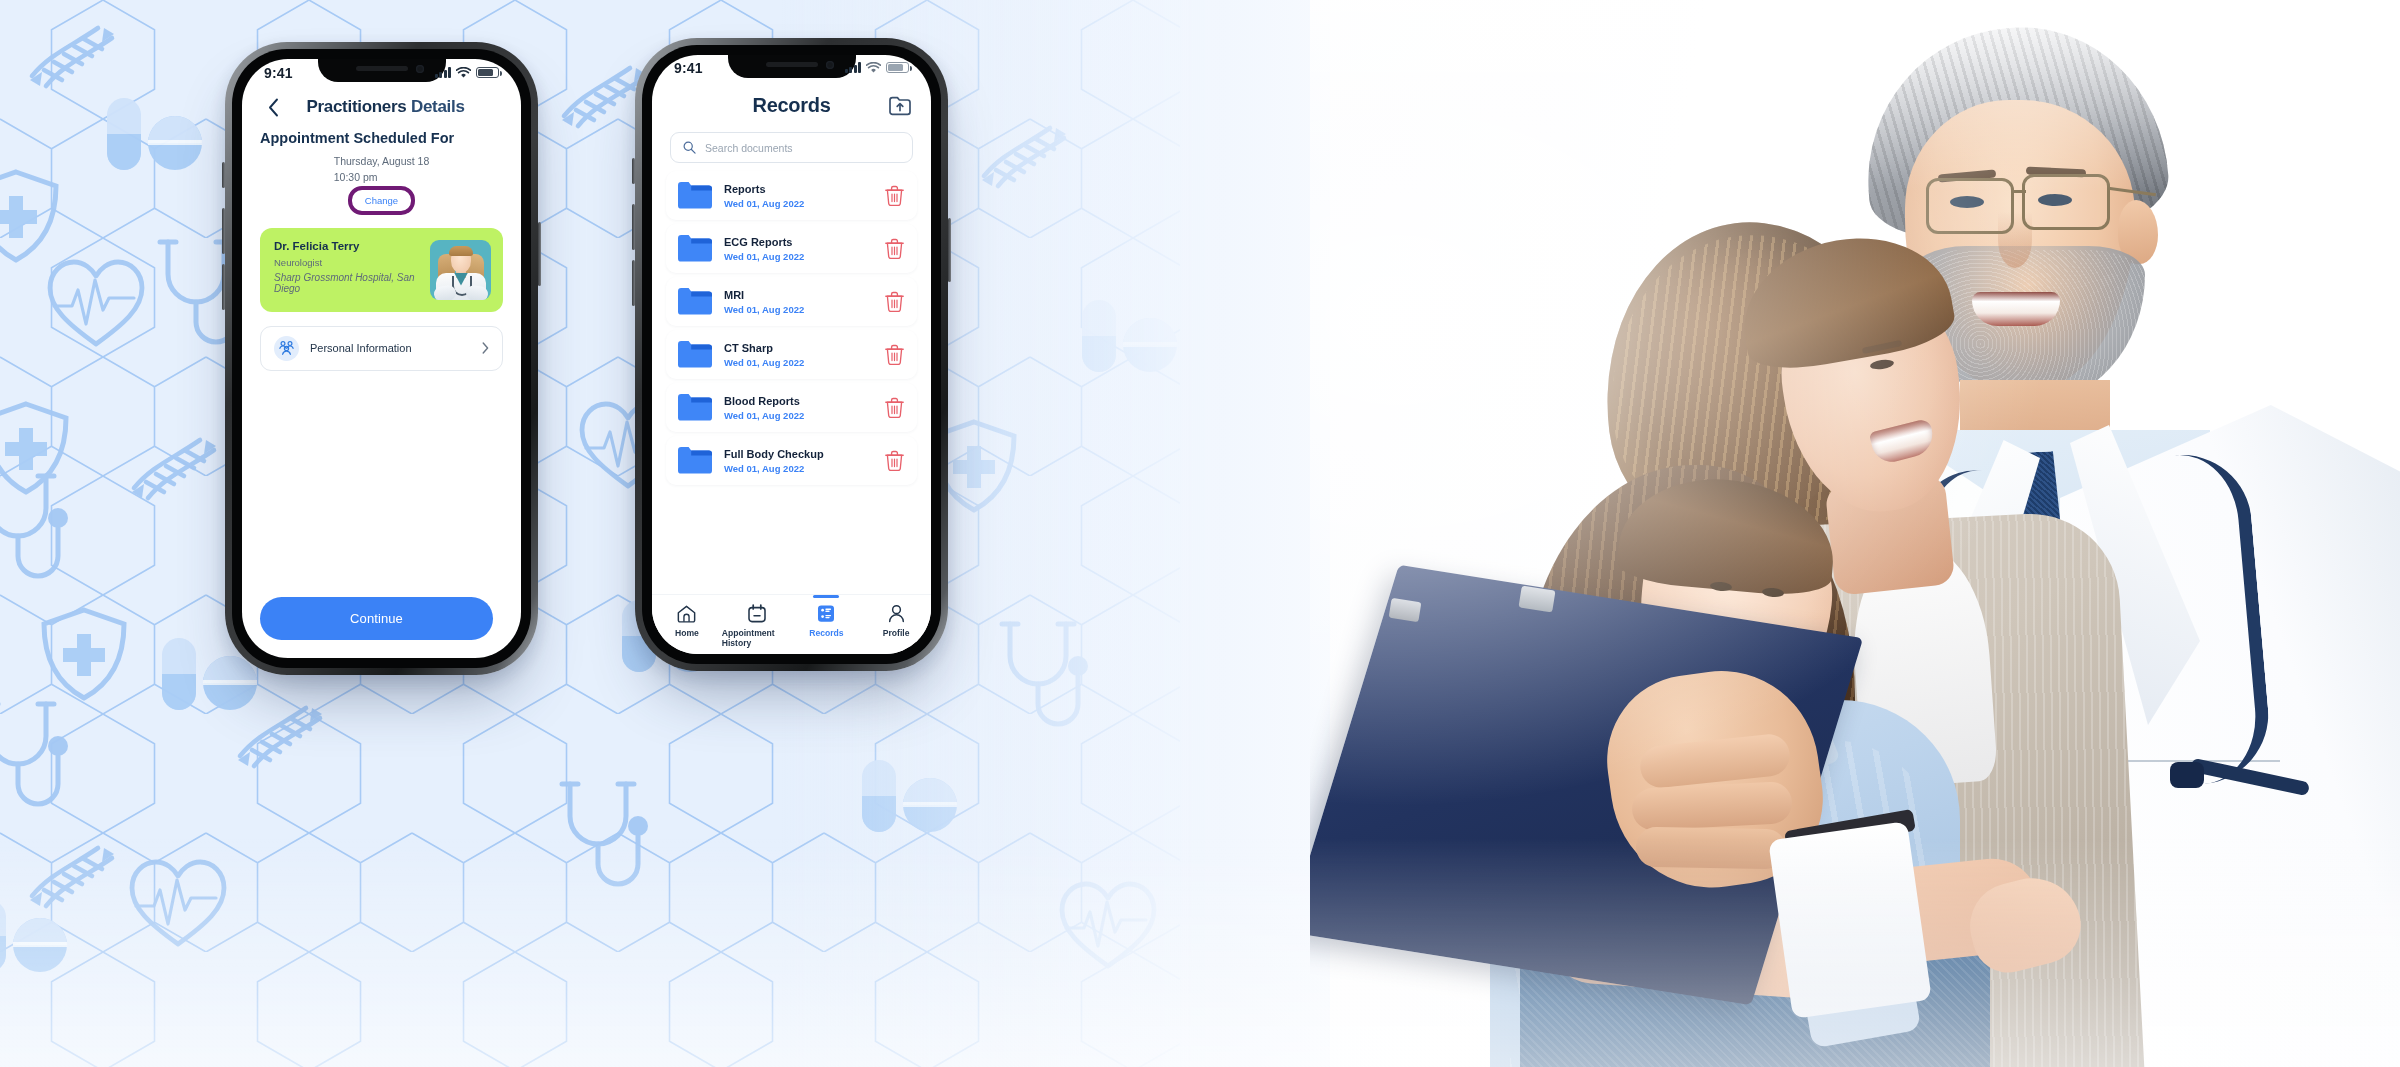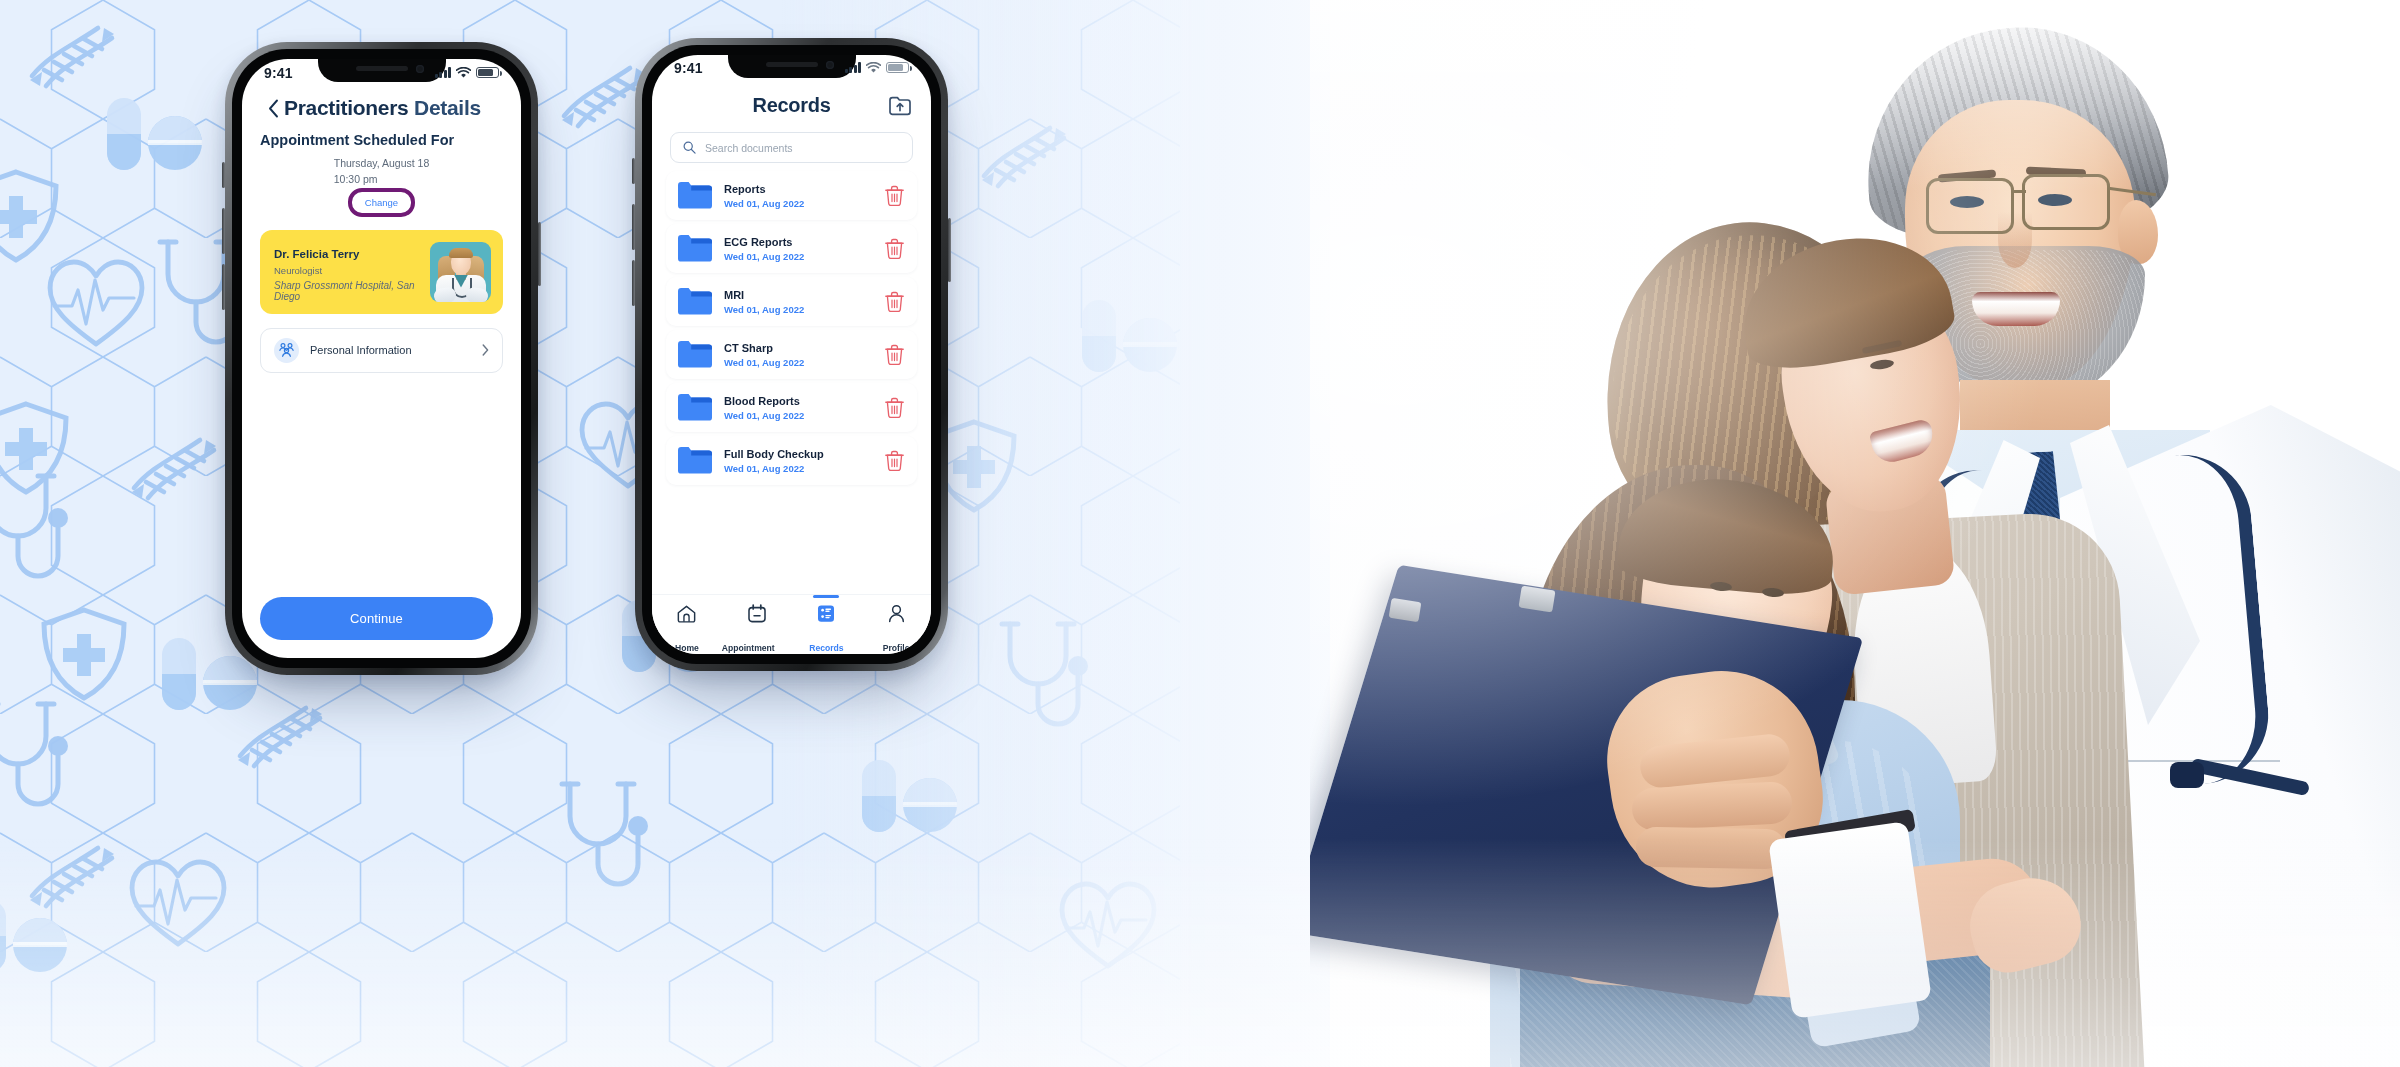--- a/index.html
+++ b/index.html
@@ -229,30 +229,30 @@
   .batt span { display:block; height:100%; width:78%; background:#3c4754; border-radius:1.5px; }
   .batt:after { content:''; position:absolute; right:-3.5px; top:3px; width:2px; height:5px;
     background:#44505e; border-radius:0 2px 2px 0; }
 
   
   #phone1 { left:225px; top:14px; width:313px; height:633px; }
   #p1-notch { width:128px; height:25px; }
   .p1-header { display:flex; align-items:center; padding:10px 20px 4px; }
   .back-chevron { width:22px; height:22px; display:flex; align-items:center; justify-content:center;
     cursor:pointer; flex:0 0 auto; }
-  .p1-title { flex:1; font-size:21px; font-weight:bold;
+  .p1-title { flex:1; text-align:center; font-size:17px; font-weight:bold;
     color:#16304f; letter-spacing:-.3px; margin-right:14px; white-space:nowrap; }
   .p1-title .lite { color:#2c4c72; font-weight:bold; }
   .sec-label { padding:8px 18px 0; font-size:14.5px; font-weight:bold; color:#16304f; }
   .appt-row { display:flex; align-items:center; justify-content:space-between; padding:7px 18px 0;flex-direction:column; }
   .appt-when { font-size:10.5px; color:#5d6a7a; line-height:1.55; }
   .change-btn { border:4px solid #701a75; color:#3b82f6; font-size:9.5px;
     padding:5px 13px; border-radius:14px; background:#fff; cursor:pointer; white-space:nowrap; }
-  .doc-card { margin:13px 18px 0; background:#fde047; border-radius:12px;
-    display:flex; align-items:flex-end; justify-content:space-between; padding:12px 12px 12px 14px; }
+  .doc-card { margin:13px 18px 0; background:#bef264; border-radius:12px;
+    display:flex; align-items:flex-start; justify-content:space-between; padding:12px 12px 12px 14px; }
   .doc-name { font-size:11.5px; font-weight:bold; color:#16304f; }
   .doc-spec { font-size:9.5px; color:#5d6a7a; margin-top:5px; }
   .doc-hosp { font-size:10px; color:#5d6a7a; margin-top:4px;font-style:italic; }
   .doc-avatar { width:61px; height:60px; border-radius:9px; overflow:hidden;
     flex:0 0 auto; position:relative; background:#57b4c2; }
   .av { position:absolute; }
   #av-hair-l { left:8px; top:14px; width:17px; height:40px;
     background:linear-gradient(170deg,#d8b07a,#a6793f); border-radius:9px 3px 10px 9px; }
   #av-hair-r { left:36px; top:14px; width:18px; height:42px;
     background:linear-gradient(190deg,#ddb781,#a87c42); border-radius:3px 9px 9px 10px; }
@@ -300,21 +300,21 @@
     box-shadow:0 1px 3px rgba(30,50,80,.05); }
   .folder { width:34px; height:27px; flex:0 0 auto; position:relative; }
   .rec-txt { flex:1; min-width:0; }
   .rec-title { font-size:11px; font-weight:bold; color:#13223a; }
   .rec-date { font-size:9.5px; color:#3b82f6; margin-top:3px; font-weight:bold; }
   .trash { width:22px; height:22px; flex:0 0 auto; cursor:pointer;
     display:flex; align-items:center; justify-content:center; }
   .tabbar { position:absolute; left:0; right:0; bottom:0; height:60px; background:#fff;
     display:flex; align-items:flex-start; border-top:1px solid #f1f4f7; padding-top:9px;
     border-radius:0 0 40px 40px; }
-  .tab { flex:1; display:flex; flex-direction:column; align-items:center; gap:20px;
+  .tab { flex:1; display:flex; flex-direction:column; align-items:center; gap:5px;
     cursor:pointer; position:relative; }
   .tab-ico { height:19px; display:flex; align-items:center; justify-content:center; }
   .tab-lbl { font-size:8.6px; font-weight:bold; color:#25364b; }
   .tab.active .tab-lbl { color:#3b82f6; }
   .tab-ind { position:absolute; top:-9px; width:26px; height:3px;
     background:#3b82f6; border-radius:2px; }
 </style>
 </head>
 <body>
 

